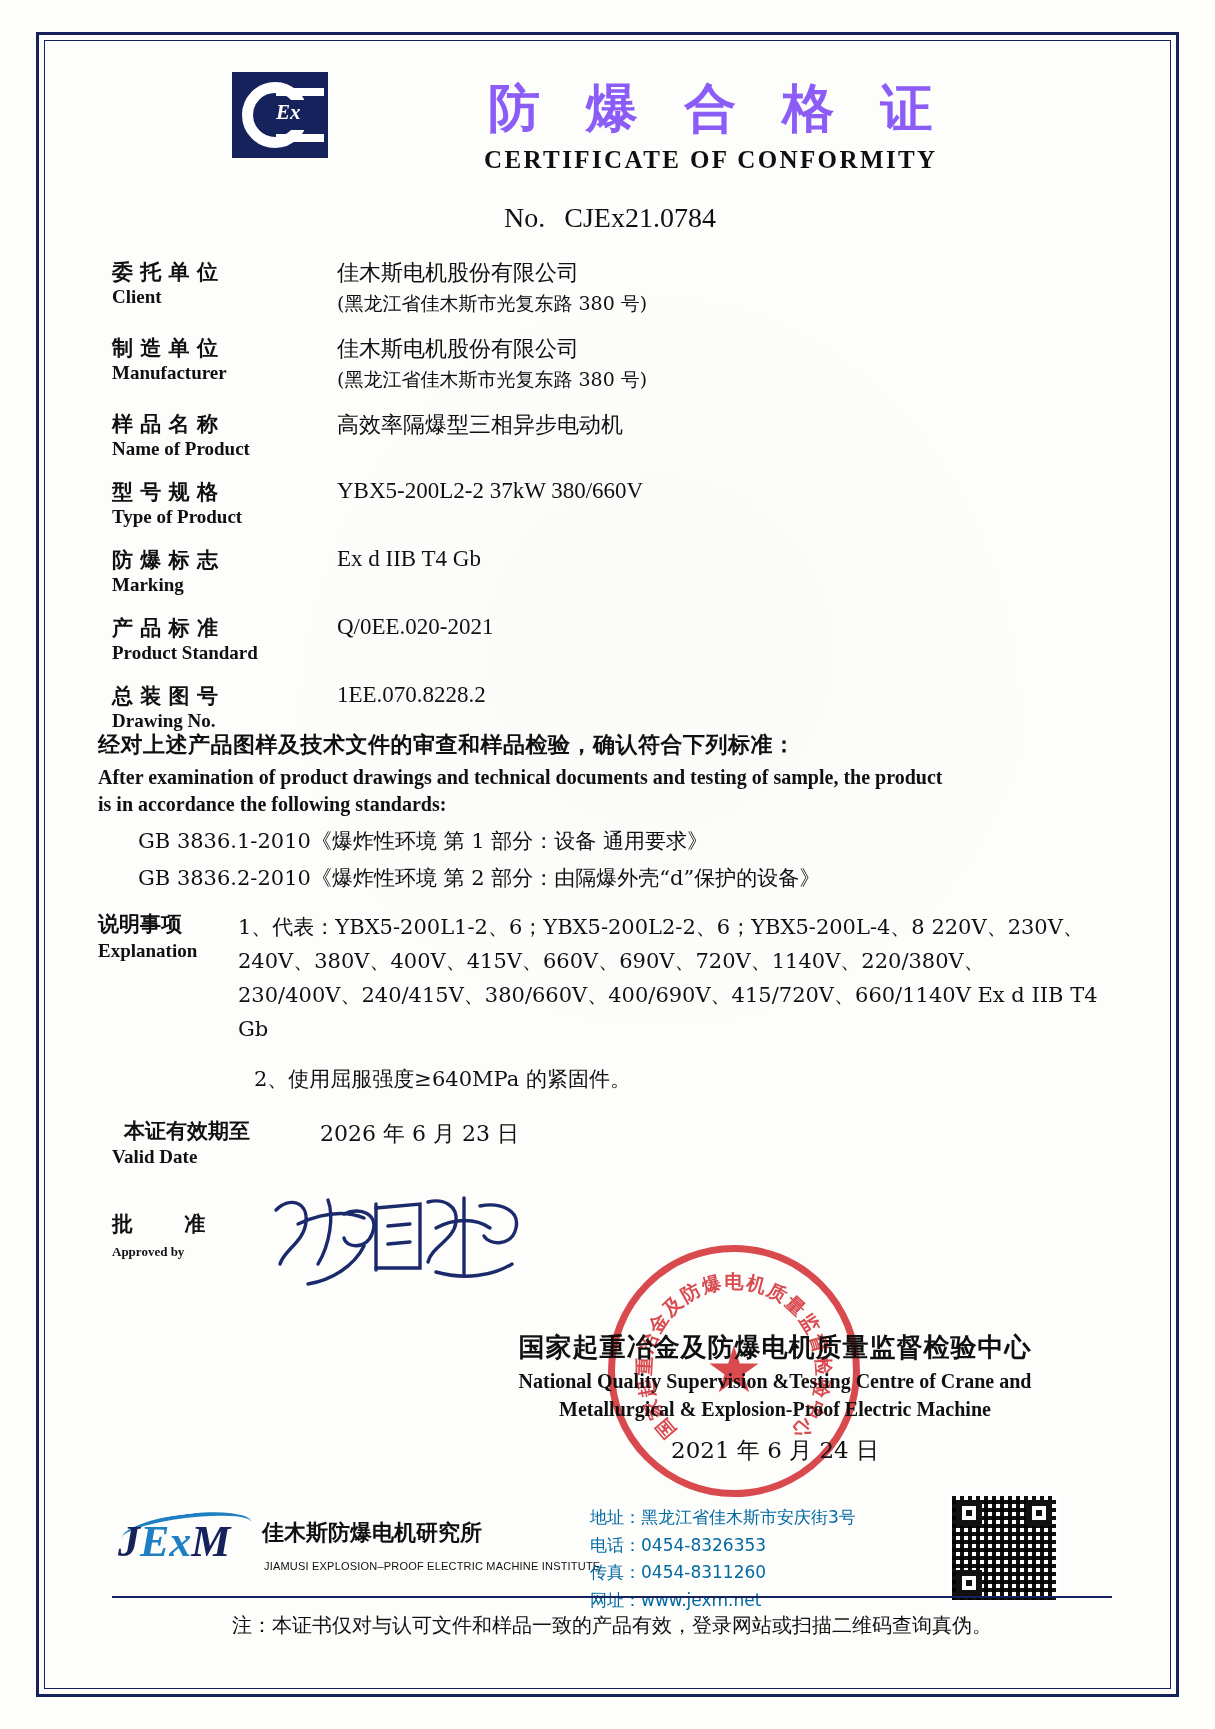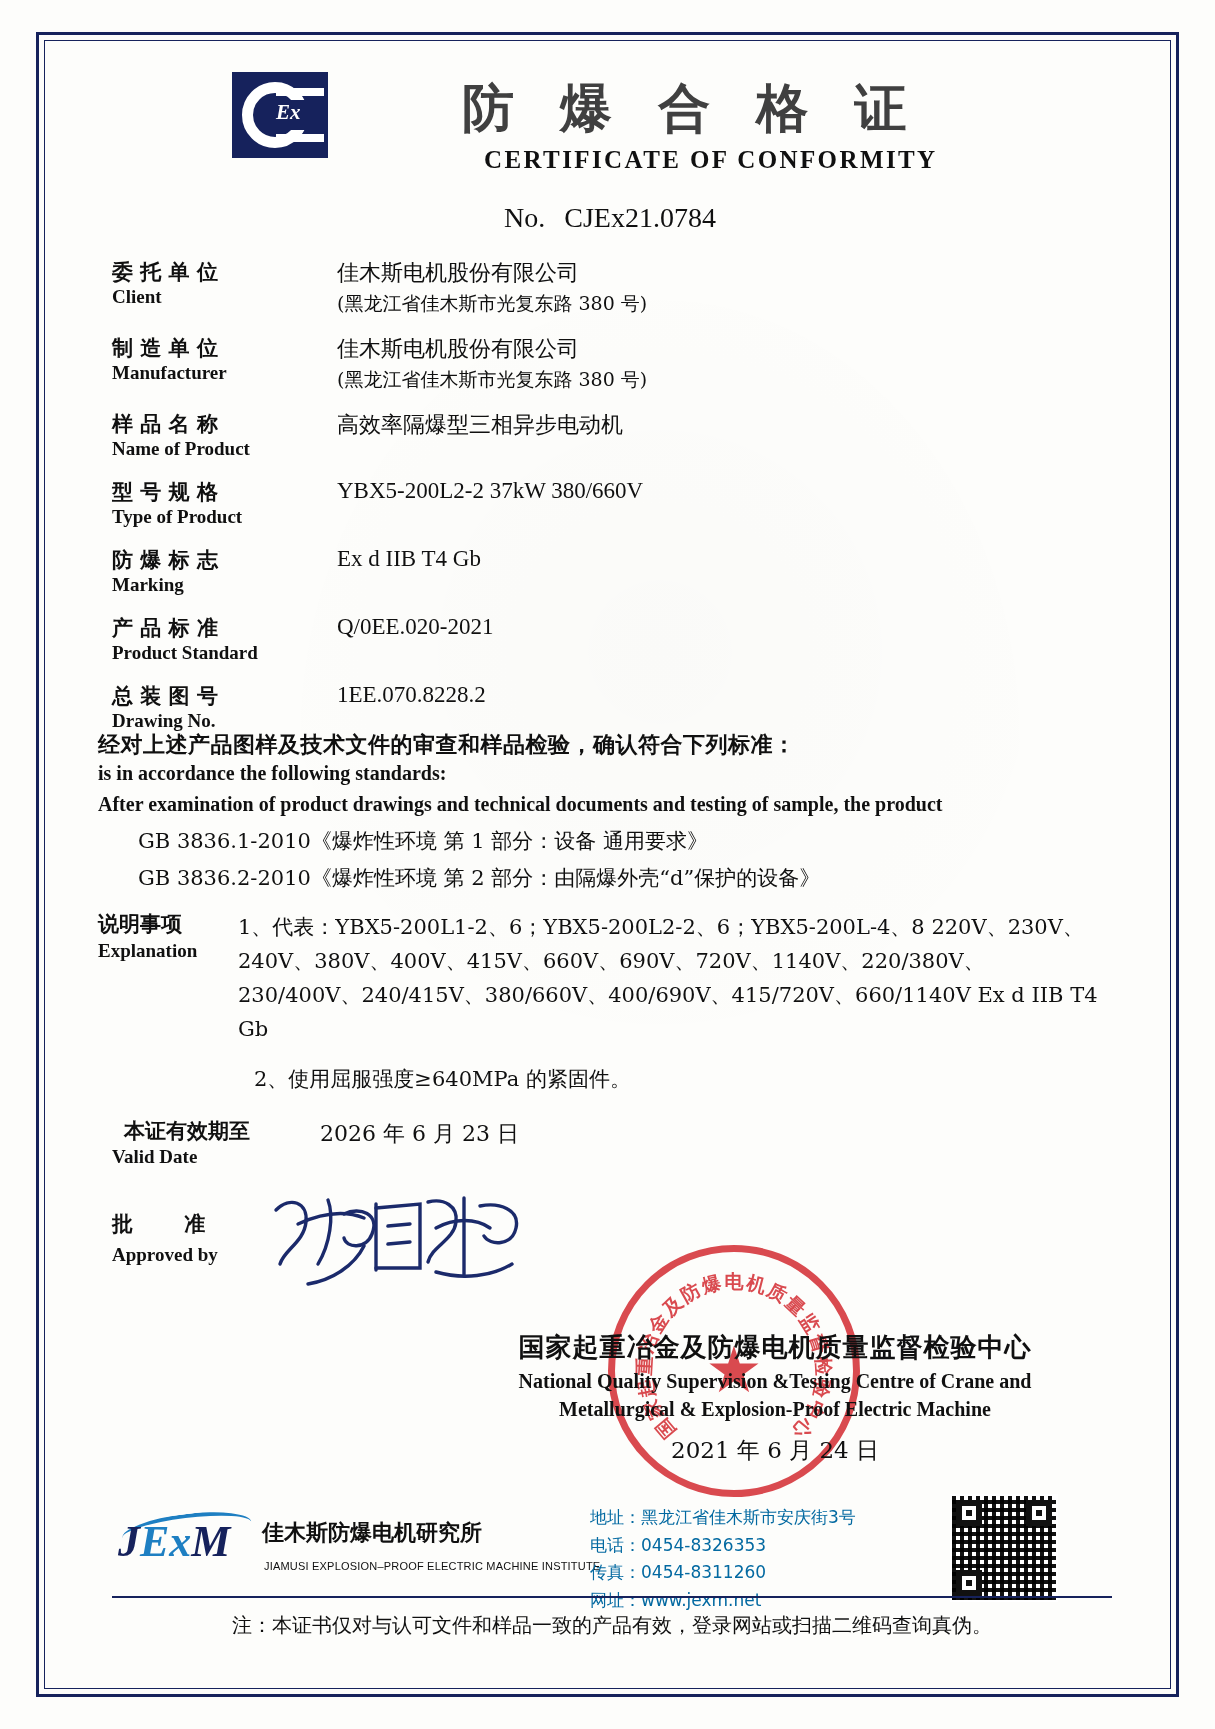--- a/index.html
+++ b/index.html
@@ -82,26 +82,26 @@
     left: 44px;
     width: 48px;
     height: 8px;
     background: #ffffff;
   }
   .logo-ex .bar.b1 { top: 16px; }
   .logo-ex .bar.b2 { top: 62px; }
 
   .title-cn {
     position: absolute;
-    left: 382px; top: 24px;
+    left: 408px; top: 24px;
     font-family: "DejaVu Serif", serif;
     font-size: 52px;
     font-weight: bold;
     letter-spacing: 14px;
-    color: #404040;
+    color: #8b5cf6;
     white-space: nowrap;
   }
   .title-en {
     position: absolute;
     left: 404px; top: 96px;
     font-family: "Liberation Serif", serif;
     font-size: 25px;
     font-weight: bold;
     letter-spacing: 2.4px;
     color: #101010;
@@ -274,21 +274,21 @@
   }
   .approved .label-cn {
     font-family: "DejaVu Serif", serif;
     font-size: 21px;
     font-weight: bold;
     color: #101010;
     letter-spacing: 22px;
   }
   .approved .label-en {
     font-family: "Liberation Serif", serif;
-    font-size: 19px;
+    font-size: 13px;
     font-weight: bold;
     color: #101010;
     margin-top: 6px;
   }
   .signature {
     position: absolute;
     left: 268px; top: 1184px;
     width: 280px;
     height: 110px;
     color: #1b2a6b;
@@ -533,22 +533,22 @@
     <div class="row" style="height:68px;">
       <div class="label-cn">总 装 图 号</div>
       <div class="label-en">Drawing No.</div>
       <div class="value-main serif-en">1EE.070.8228.2</div>
     </div>
 
   </div>
 
   <div class="statement">
     <div class="st-cn">经对上述产品图样及技术文件的审查和样品检验，确认符合下列标准：</div>
+    <div class="st-en">After examination of product drawings and technical documents and testing of sample, the product</div>
     <div class="st-en" style="margin-top:0;">is in accordance the following standards:</div>
-    <div class="st-en">After examination of product drawings and technical documents and testing of sample, the product</div>
     <div class="std-line">GB 3836.1-2010《爆炸性环境 第 1 部分：设备 通用要求》</div>
     <div class="std-line">GB 3836.2-2010《爆炸性环境 第 2 部分：由隔爆外壳“d”保护的设备》</div>
   </div>
 
   <div class="explanation">
     <div class="exp-label-cn">说明事项</div>
     <div class="exp-label-en">Explanation</div>
     <div class="exp-body">1、代表：YBX5-200L1-2、6；YBX5-200L2-2、6；YBX5-200L-4、8   220V、230V、240V、380V、400V、415V、660V、690V、720V、1140V、220/380V、230/400V、240/415V、380/660V、400/690V、415/720V、660/1140V   Ex d IIB T4 Gb</div>
     <div class="exp-item2">2、使用屈服强度≥640MPa 的紧固件。</div>
   </div>

